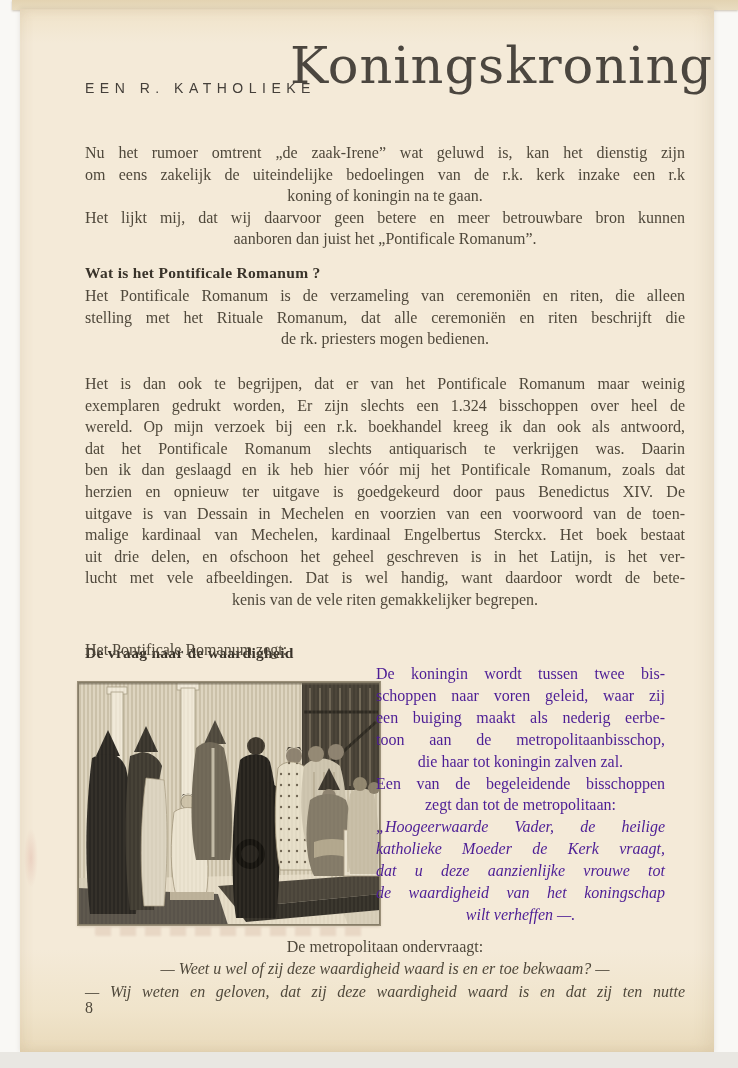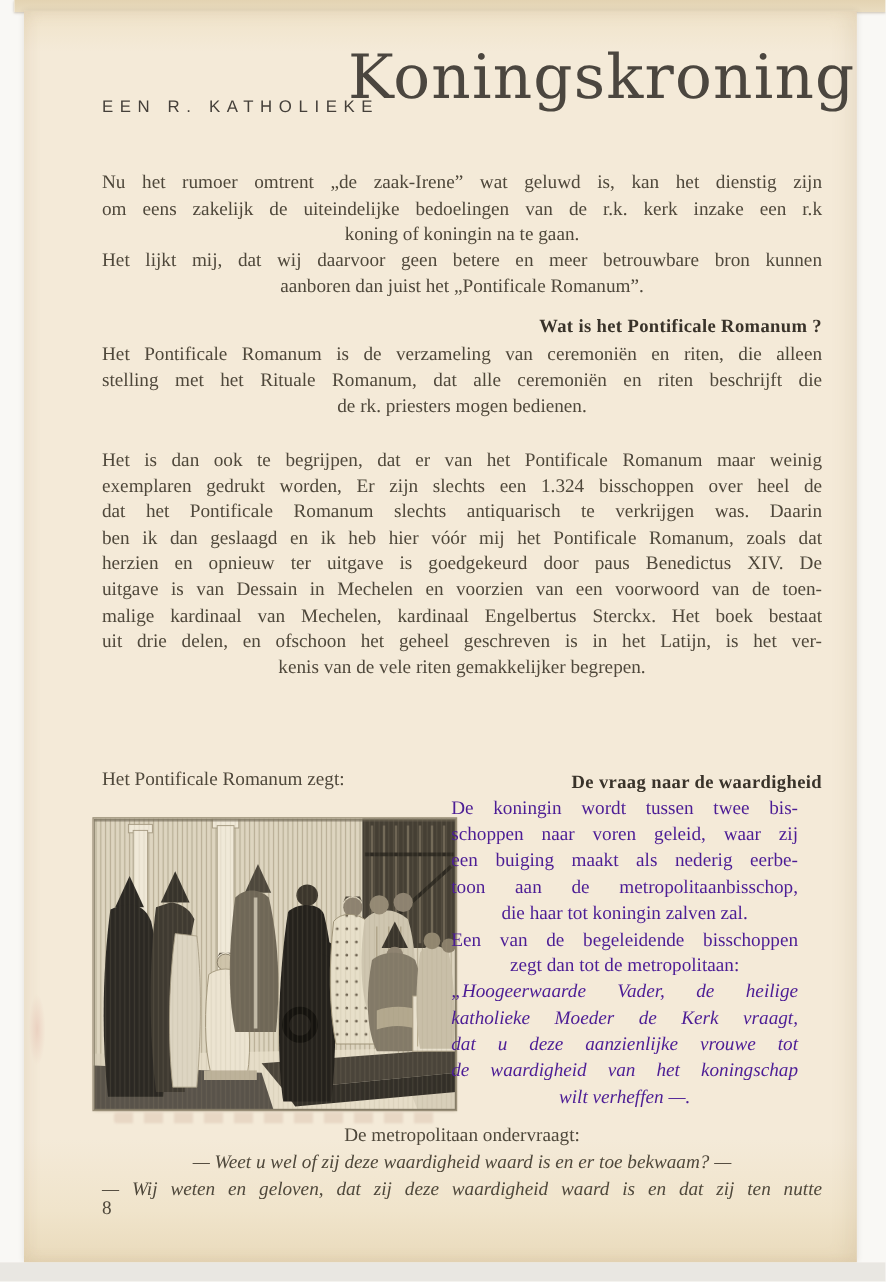--- a/index.html
+++ b/index.html
@@ -36,21 +36,21 @@
   }
   
   .tblock{
     position:absolute;left:85px;width:600px;
     font-size:16px;line-height:21.6px;color:#4f483b;
   }
   .line{text-align:center;white-space:normal;}
   .line.j{text-align:justify;text-align-last:justify;}
   .line.it{font-style:italic;}
   .subhead{
-    position:absolute;left:85px;width:600px;text-align:right;
+    position:absolute;left:85px;width:600px;text-align:left;
     font-size:15.5px;font-weight:bold;color:#39332a;letter-spacing:.3px;
   }
   .lead-in{
     position:absolute;left:85px;top:641px;font-size:16px;color:#4f483b;
   }
   .col{
     position:absolute;left:376px;top:663px;width:289px;
     font-size:16px;line-height:21.9px;color:#4c1d95;
   }
   .pageno{
@@ -95,26 +95,28 @@
 
 <div class="tblock" style="top:285px;">
     <div class="line j">Het Pontificale Romanum is de verzameling van ceremoniën en riten, die alleen</div>
     <div class="line j">stelling met het Rituale Romanum, dat alle ceremoniën en riten beschrijft die</div>
     <div class="line">de rk. priesters mogen bedienen.</div>
   </div>
 
 <div class="tblock" style="top:373px;">
     <div class="line j">Het is dan ook te begrijpen, dat er van het Pontificale Romanum maar weinig</div>
     <div class="line j">exemplaren gedrukt worden, Er zijn slechts een 1.324 bisschoppen over heel de</div>
+    <div class="line j">wereld. Op mijn verzoek bij een r.k. boekhandel kreeg ik dan ook als antwoord,</div>
     <div class="line j">dat het Pontificale Romanum slechts antiquarisch te verkrijgen was. Daarin</div>
     <div class="line j">ben ik dan geslaagd en ik heb hier vóór mij het Pontificale Romanum, zoals dat</div>
     <div class="line j">herzien en opnieuw ter uitgave is goedgekeurd door paus Benedictus XIV. De</div>
     <div class="line j">uitgave is van Dessain in Mechelen en voorzien van een voorwoord van de toen-</div>
     <div class="line j">malige kardinaal van Mechelen, kardinaal Engelbertus Sterckx. Het boek bestaat</div>
     <div class="line j">uit drie delen, en ofschoon het geheel geschreven is in het Latijn, is het ver-</div>
+    <div class="line j">lucht met vele afbeeldingen. Dat is wel handig, want daardoor wordt de bete-</div>
     <div class="line">kenis van de vele riten gemakkelijker begrepen.</div>
   </div>
 
 <div class="subhead" style="top:644px;">De vraag naar de waardigheid</div>
 
 <div class="lead-in">Het Pontificale Romanum zegt:</div>
 
 <div class="illo">
   <svg width="302" height="243" viewBox="0 0 302 243" xmlns="http://www.w3.org/2000/svg">
     <defs>

